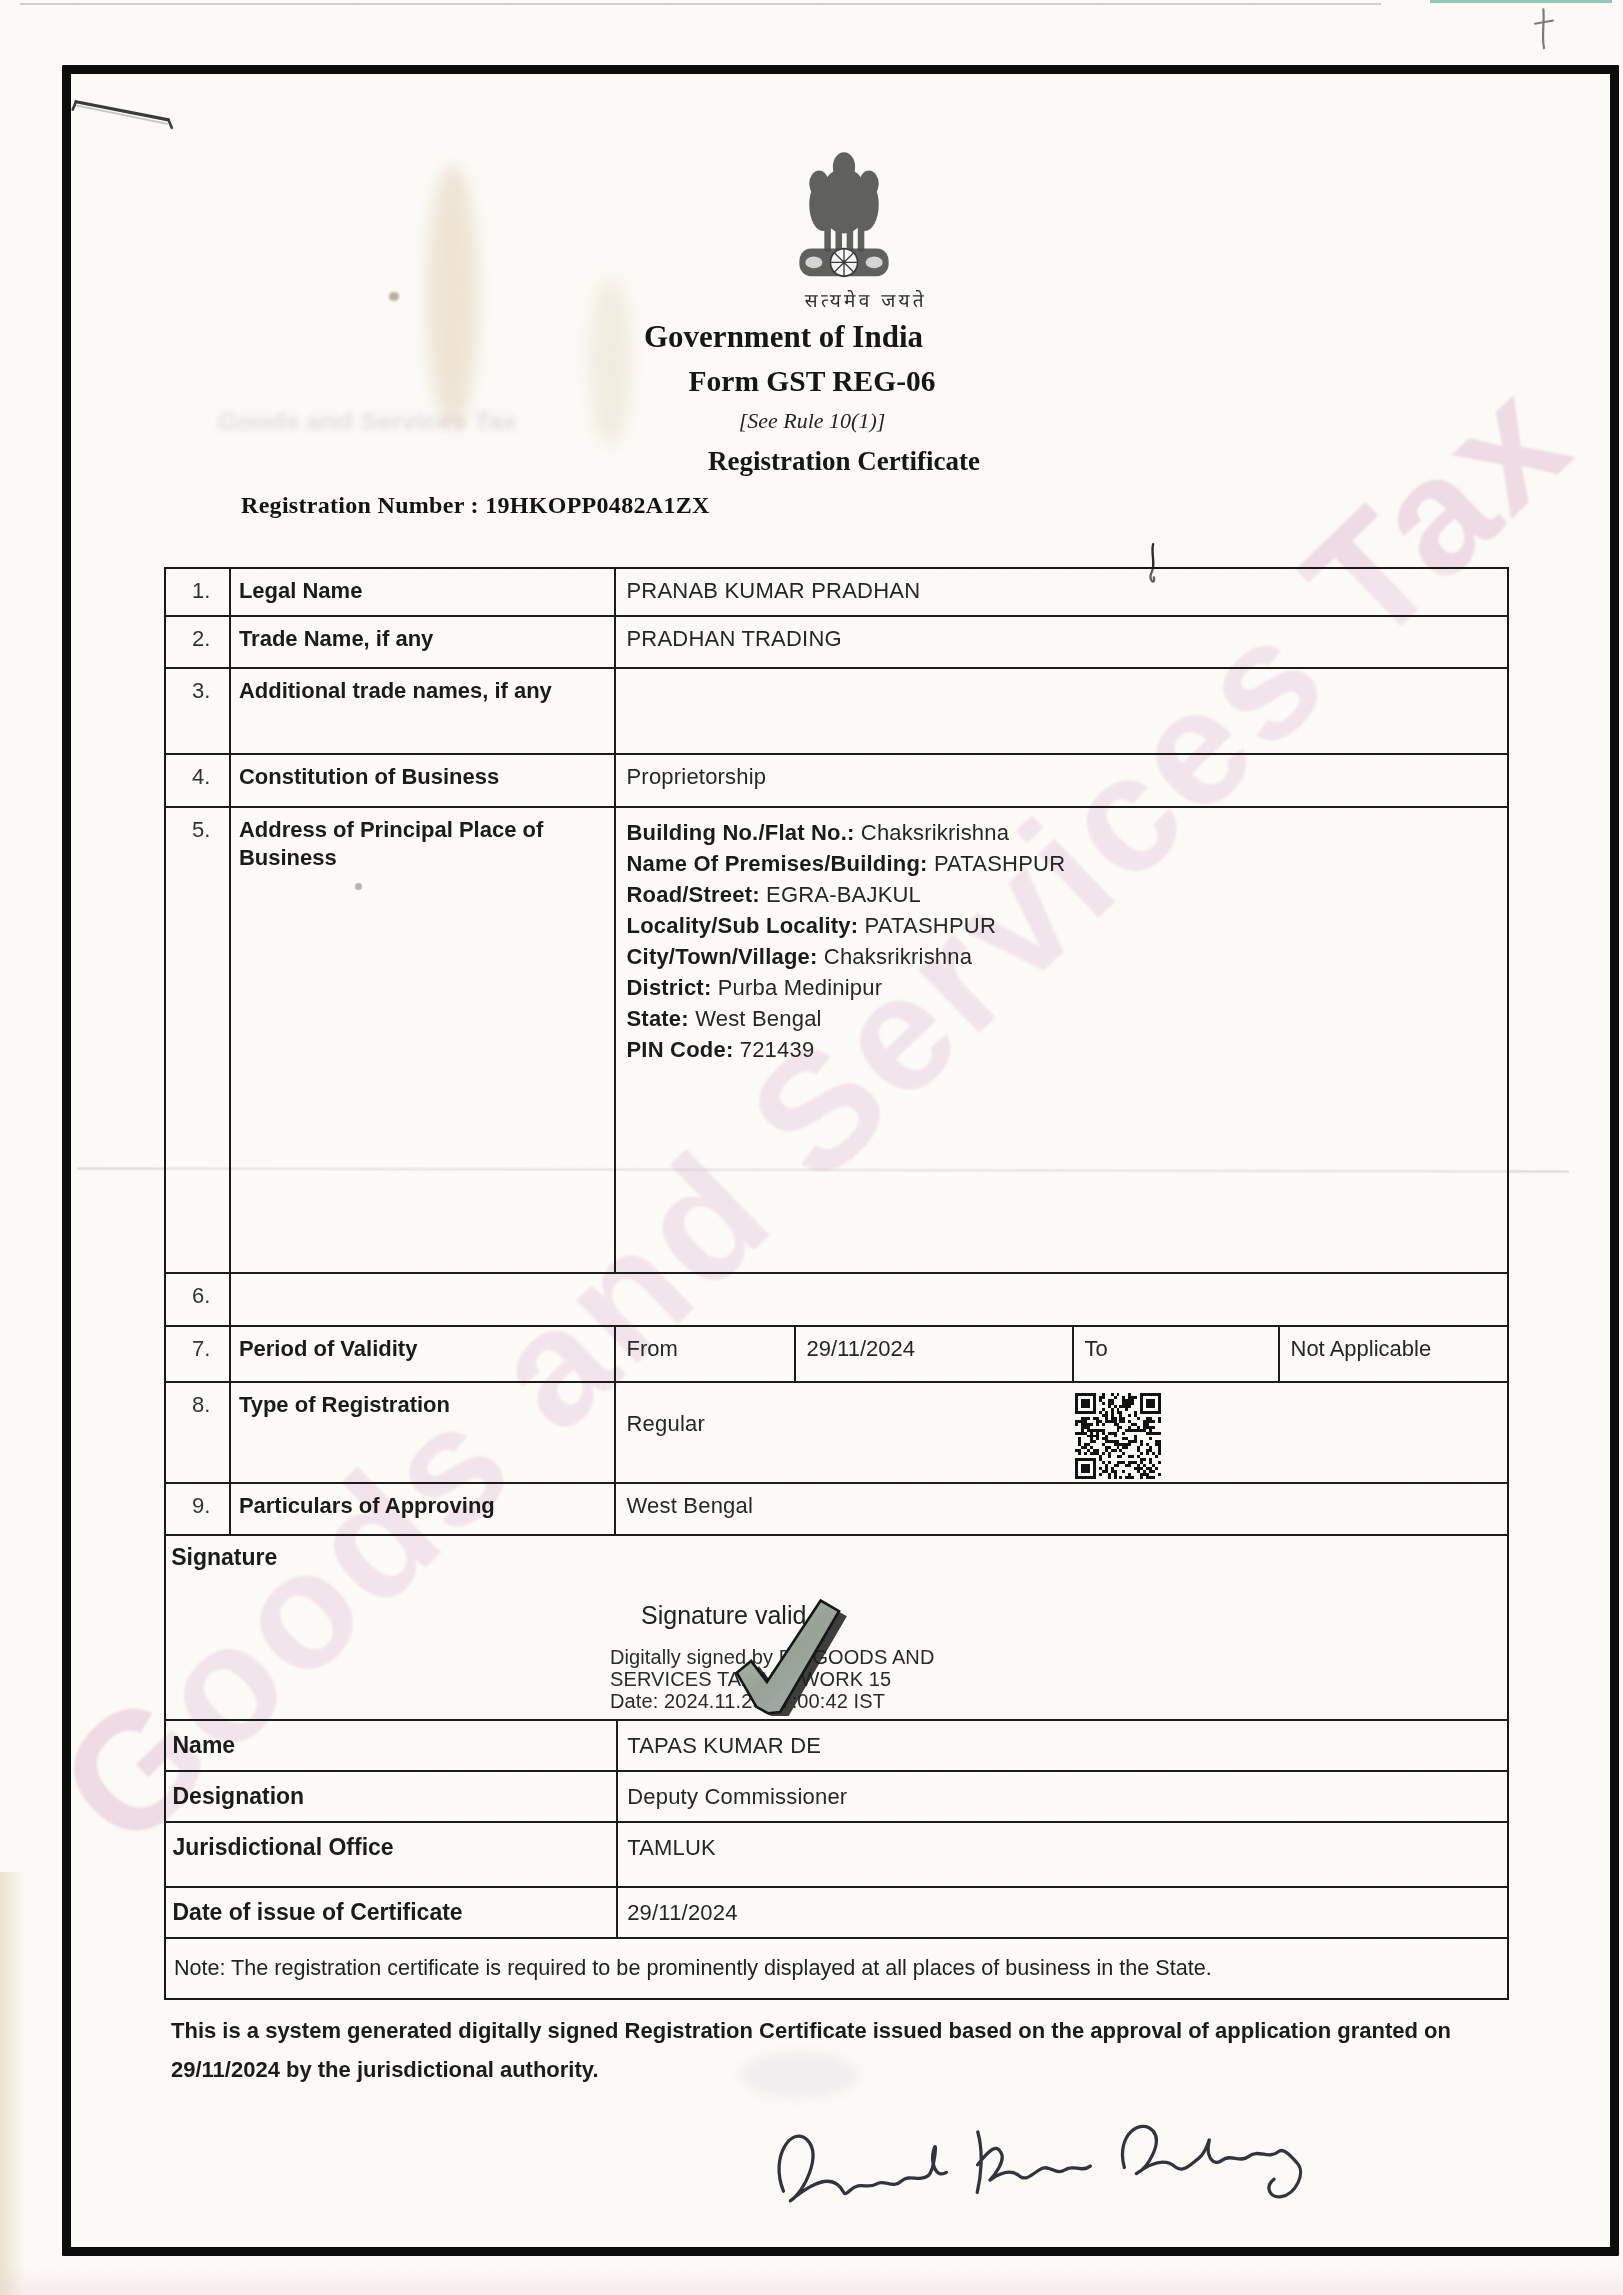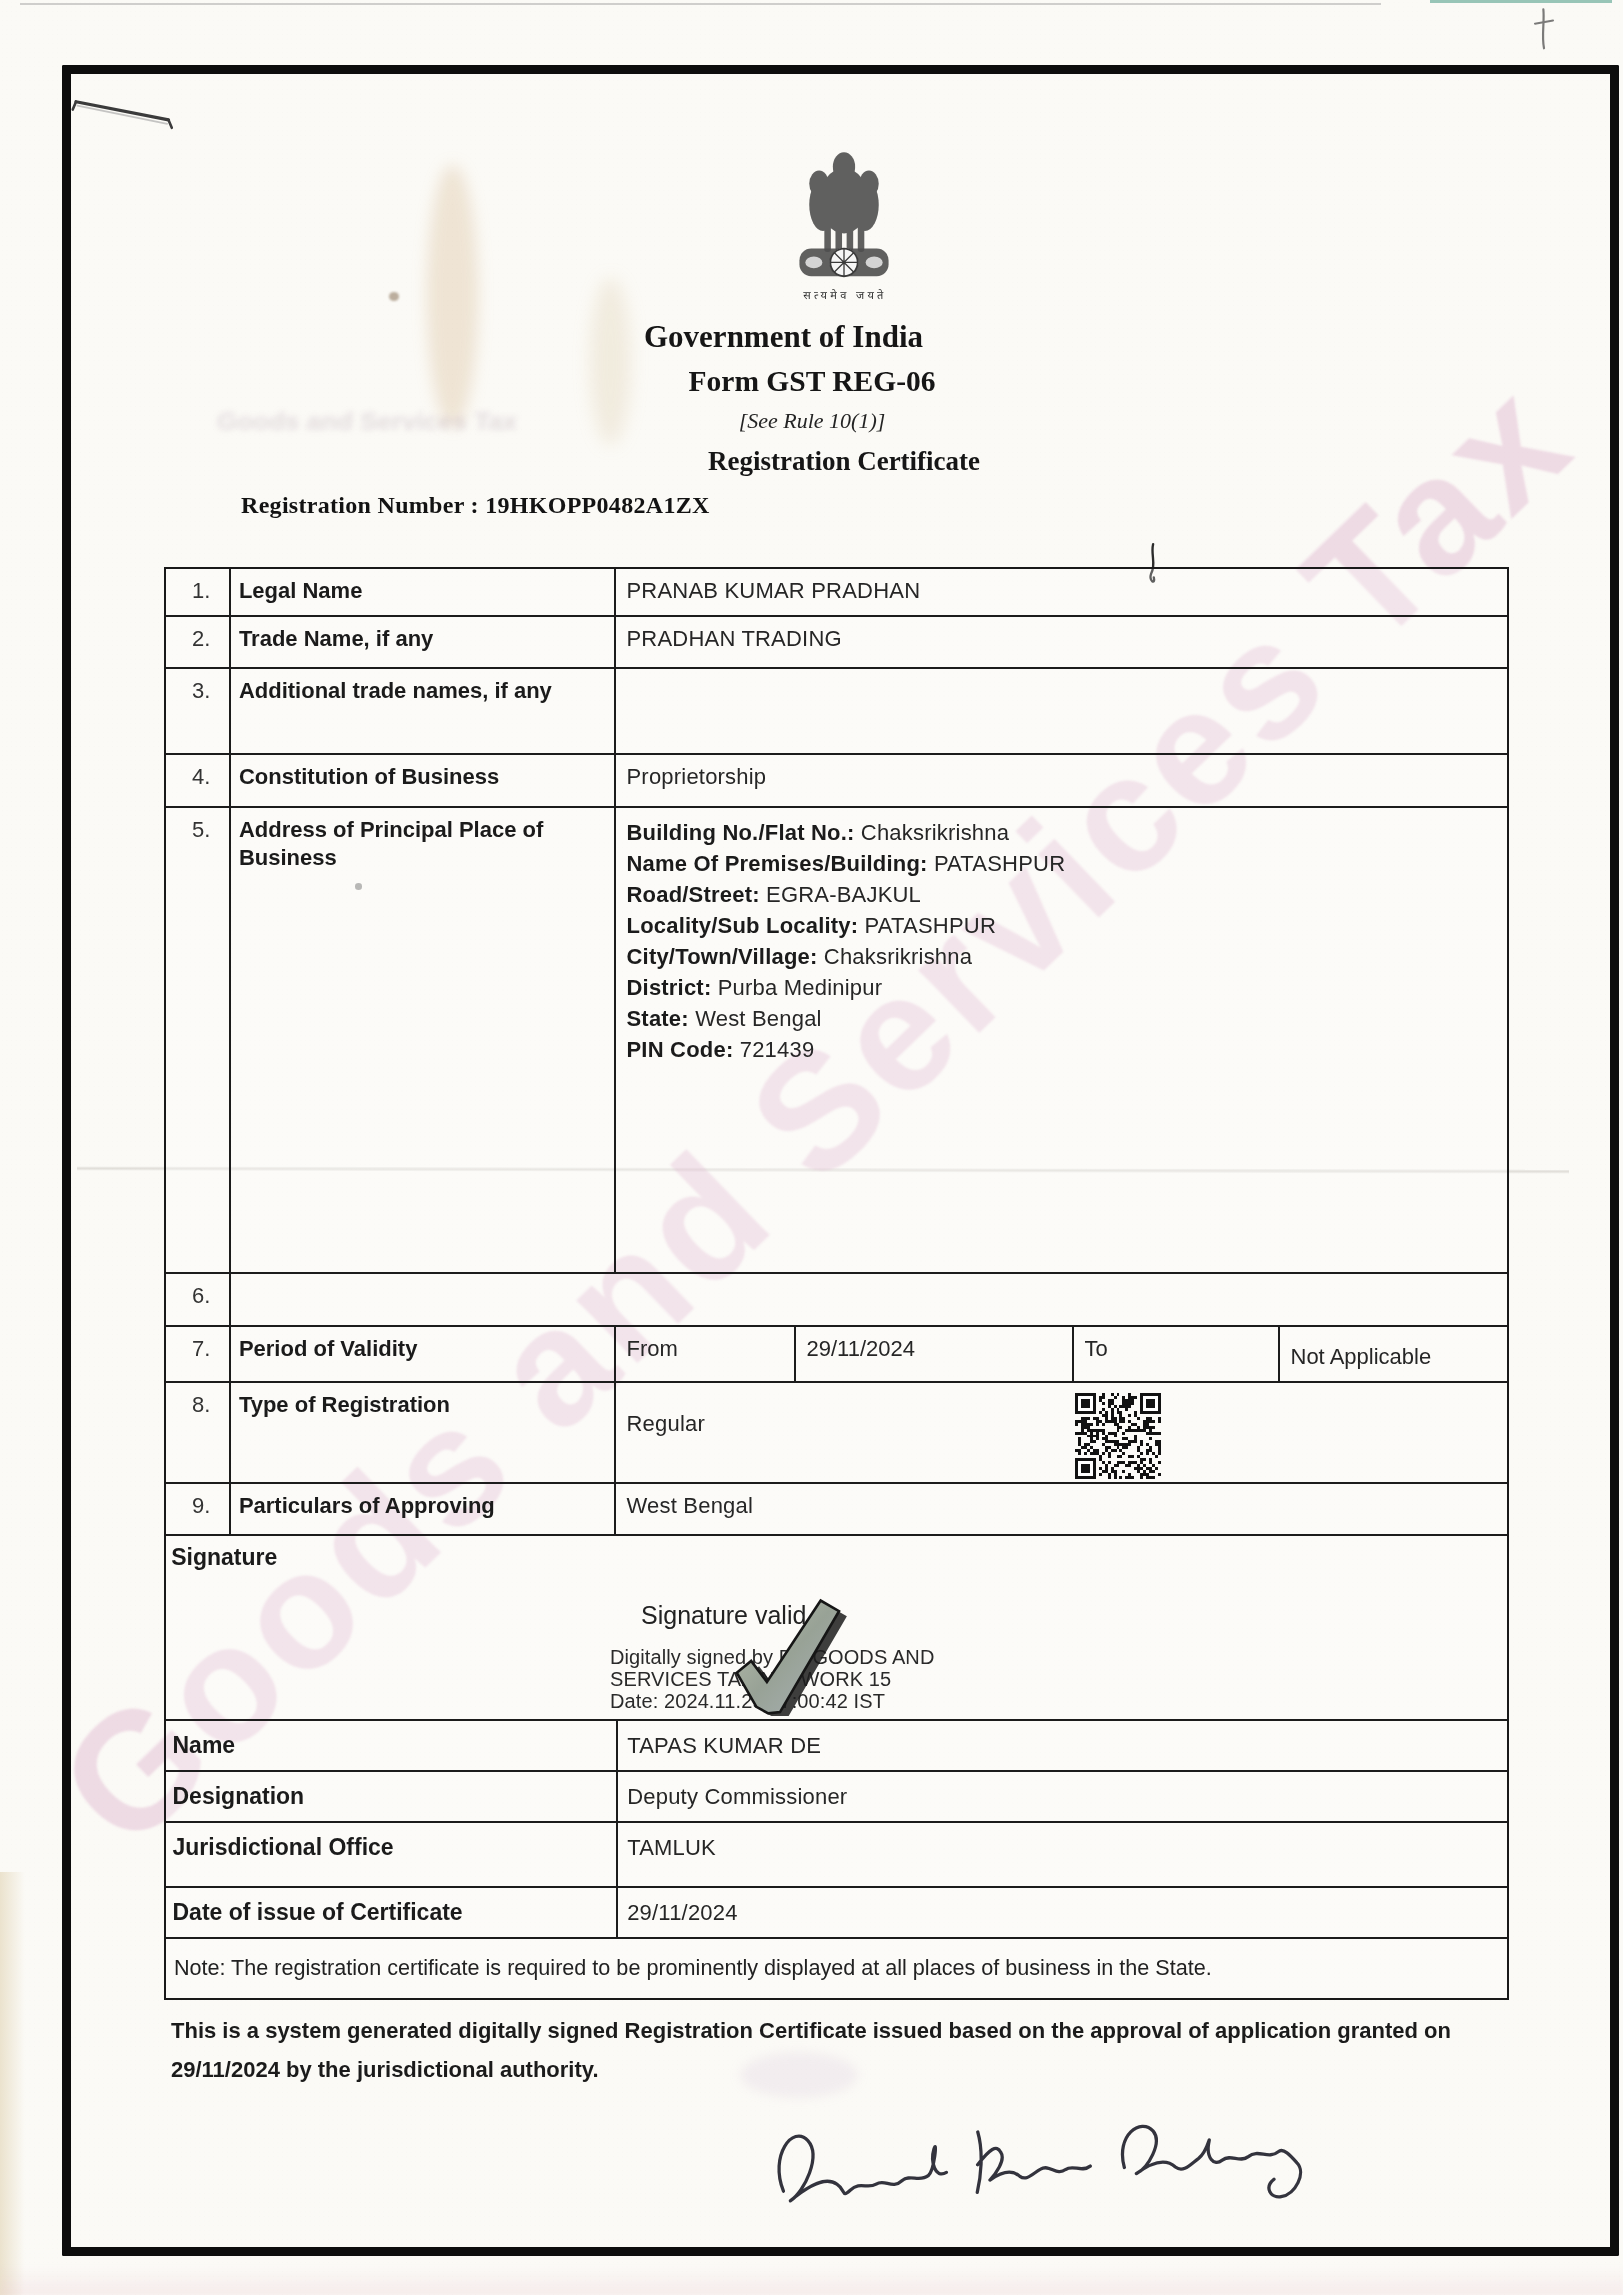--- a/index.html
+++ b/index.html
@@ -41,40 +41,40 @@
     color:rgba(214,158,194,.34);filter:blur(1.3px);line-height:209px;pointer-events:none;
   }
   .ghost-band{
     position:absolute;left:217px;top:406px;width:857px;height:35px;overflow:hidden;
     font-size:26px;font-weight:700;white-space:nowrap;
     color:rgba(148,118,140,.24);filter:blur(3.3px);transform:skewX(-4deg) scaleY(.9);pointer-events:none;
   }
   
   .serif{font-family:"Liberation Serif","DejaVu Serif",serif;}
   .emblem-wrap{position:absolute;left:785px;top:147px;width:118px;height:139px;}
-  .emblem-caption{position:absolute;left:763px;top:287px;width:164px;text-align:center;
-    font-size:11px;letter-spacing:3.3px;color:#2c2c2c;filter:blur(0.3px);}
+  .emblem-caption{position:absolute;left:763px;top:287px;width:164px;text-align:right;
+    font-size:19px;letter-spacing:3.3px;color:#2c2c2c;filter:blur(0.3px);}
   .h-gov{position:absolute;left:0;top:319px;width:1571px;text-align:center;
     font-size:31px;font-weight:700;color:#161616;}
   .h-gov .inner{display:inline-block;transform:translateX(-2px);}
   .h-form{position:absolute;left:0;top:365px;width:1624px;text-align:center;font-size:29.5px;font-weight:700;color:#161616;}
   .h-rule{position:absolute;left:0;top:408px;width:1624px;text-align:center;font-size:22px;font-style:italic;color:#242424;}
   .h-cert{position:absolute;left:65px;top:446px;width:1558px;text-align:center;font-size:27px;font-weight:700;color:#161616;}
   .h-regnum{position:absolute;left:241px;top:492px;font-size:24px;font-weight:700;color:#131313;letter-spacing:0.3px;}
   
   .gtable{position:absolute;left:164px;top:567px;width:1345px;border:2.6px solid #191919;box-sizing:border-box;background:rgba(255,255,255,.25);}
   .trow{display:flex;border-bottom:2px solid #1c1c1c;box-sizing:border-box;position:relative;}
   .trow:last-child{border-bottom:none;}
   .cnum{width:65px;min-width:65px;border-right:2px solid #1c1c1c;box-sizing:border-box;
     padding:8.5px 0 0 26px;font-size:22px;color:#333;}
   .clabel{width:385px;min-width:385px;border-right:2px solid #1c1c1c;box-sizing:border-box;
     padding:7.9px 6.5px 0 7.9px;font-size:22px;font-weight:700;line-height:28px;color:#1b1b1b;}
   .cvalue{flex:1;padding:8.5px 3.9px 0 10.5px;font-size:22px;color:#262626;letter-spacing:0.2px;}
   .c7{box-sizing:border-box;border-right:2px solid #1c1c1c;padding:8.5px 0 0 10.5px;font-size:22px;color:#262626;}
-  .c7:last-child{border-right:none;margin-top:8px;}
+  .c7:last-child{border-right:none;}
   .addr-line{line-height:31px;font-size:22px;color:#262626;}
   .addr-line b{font-weight:700;color:#1b1b1b;}
   .qr{position:absolute;left:909px;top:9.8px;width:86px;height:86px;}
   
   .sigrow{position:relative;box-sizing:border-box;}
   .sig-label{position:absolute;left:5.2px;top:7.9px;font-size:23px;font-weight:700;color:#1b1b1b;}
   .sig-valid{position:absolute;left:475px;top:65px;font-size:25px;color:#222;}
   .sig-line{position:absolute;left:444px;font-size:20px;color:#2a2a2a;letter-spacing:0.1px;}
   .sig-check{position:absolute;left:555px;top:62px;width:139px;height:118px;}
   

